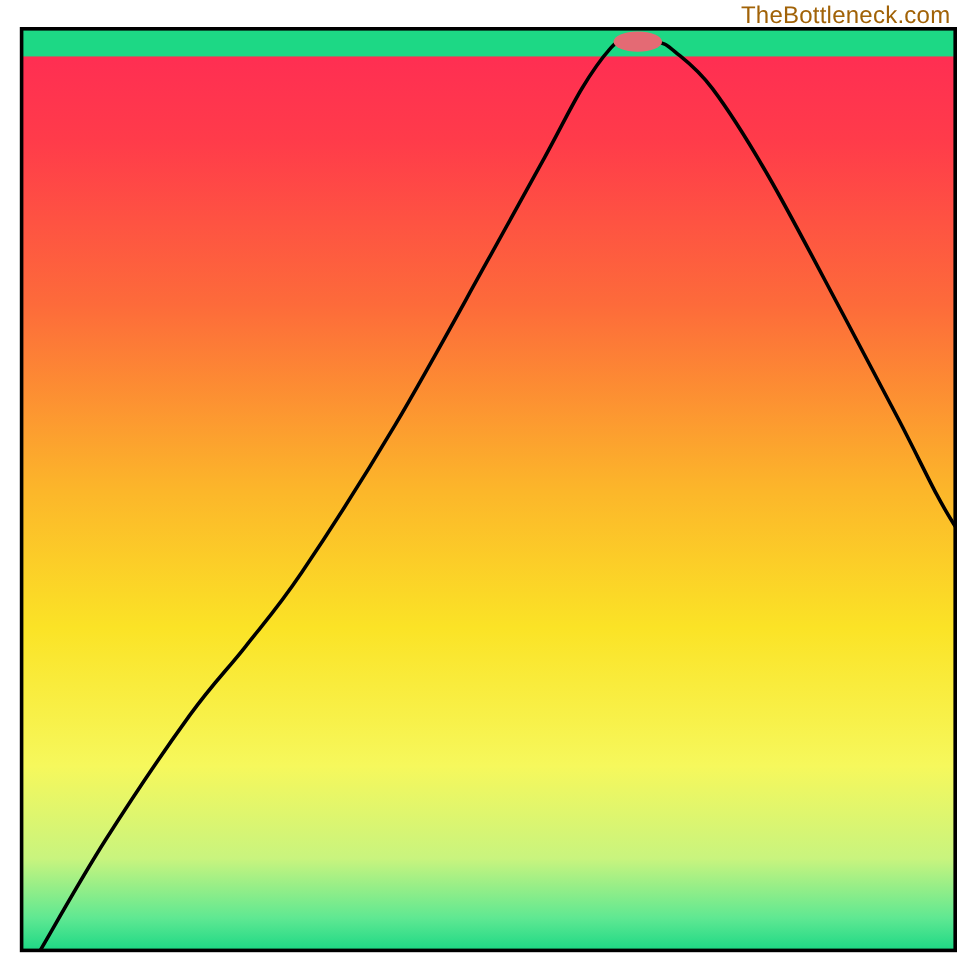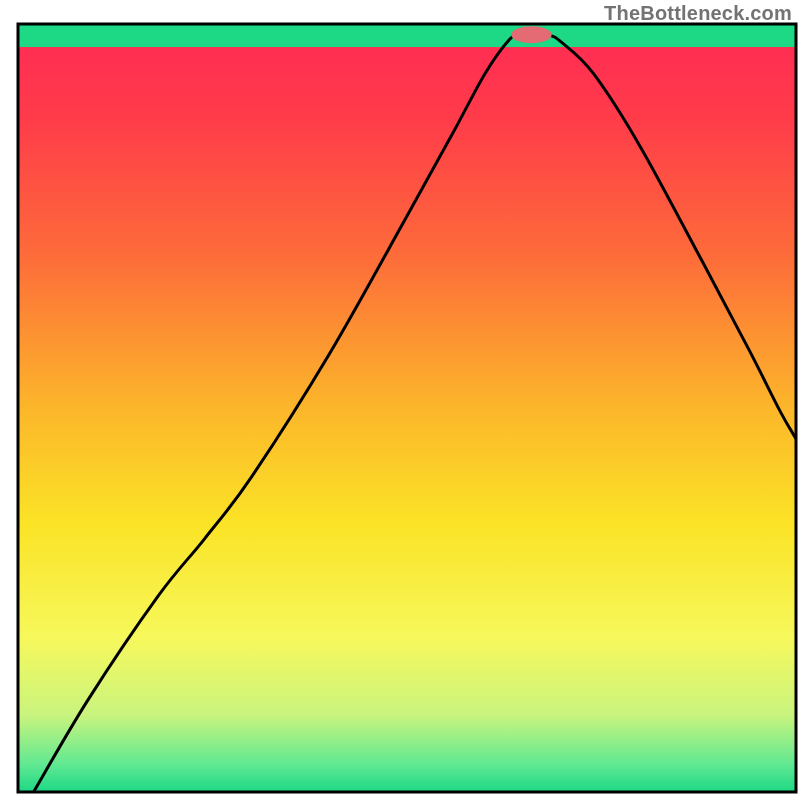--- a/index.html
+++ b/index.html
@@ -14,22 +14,22 @@
   .chart-wrap {
     position: relative;
     width: 800px;
     height: 800px;
   }
   .watermark {
     position: absolute;
     top: 2px;
     right: 8px;
     font-size: 20px;
-    font-weight: 700;
-    color: #737373;
+    font-weight: 400;
+    color: #a16207;
     letter-spacing: 0.2px;
     z-index: 10;
   }
   svg {
     display: block;
   }
 </style>
 </head>
 <body>
 

